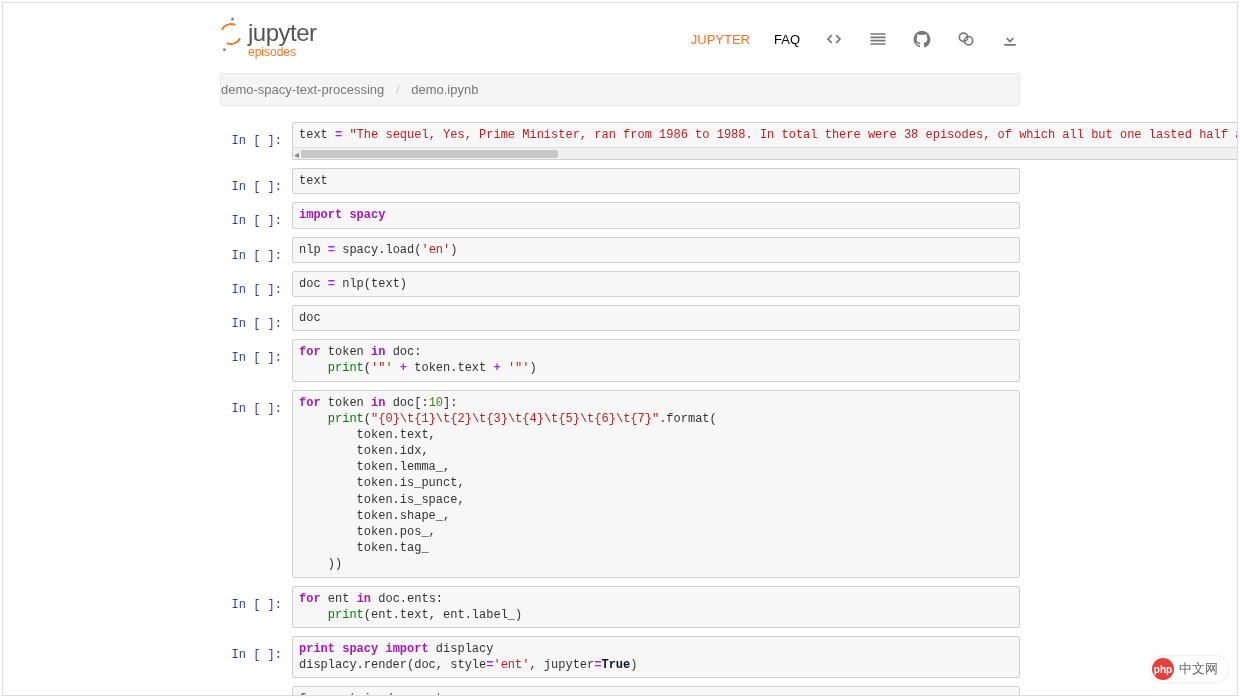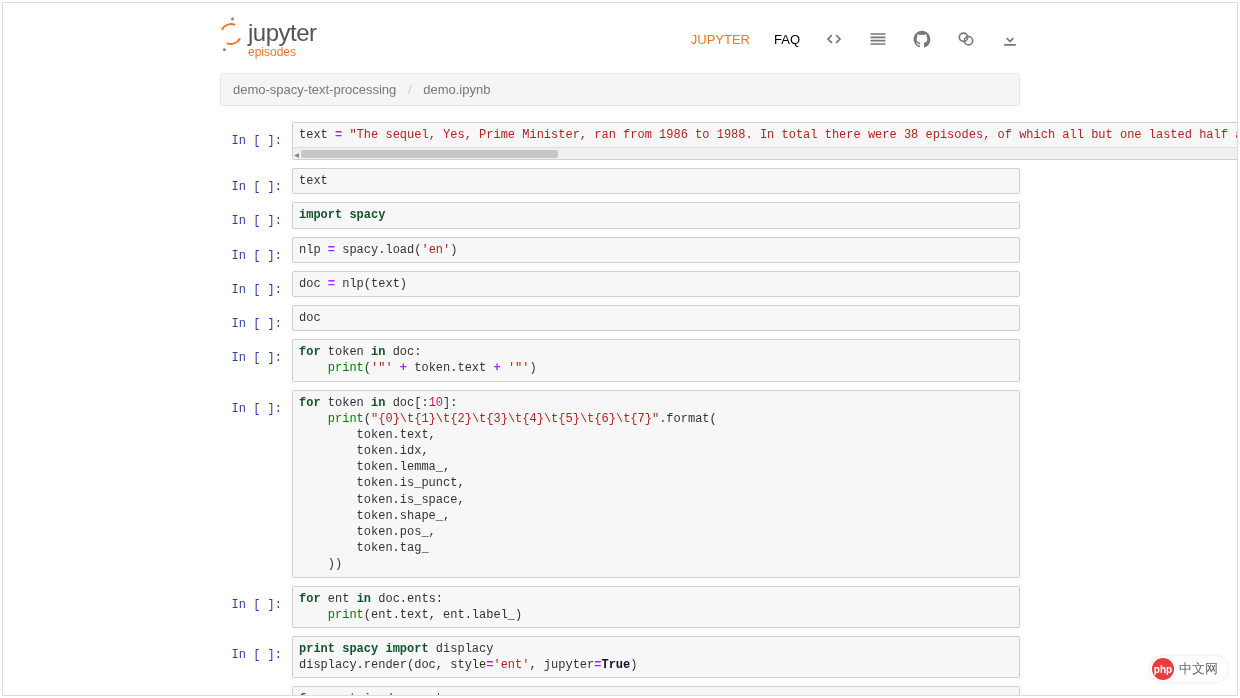--- a/index.html
+++ b/index.html
@@ -39,21 +39,21 @@
   .brand-text .jupyter { font-size: 24px; color: #555; font-weight: 400; letter-spacing: -0.5px; }
   .brand-text .nbviewer { font-size: 12px; color: #f37626; margin-top: -2px; }
   .nav { display: flex; align-items: center; gap: 24px; color: #777; }
   .nav-link { font-size: 13px; color: #000000; text-decoration: none; }
   .nav-link.active { color: #f37626; }
   .nav-icon { width: 20px; height: 20px; fill: #777; display:flex; align-items:center; justify-content:center; }
   .nav-icon svg { width: 20px; height: 20px; }
   
   .breadcrumb {
     background: #f5f5f5; border: 1px solid #e7e7e7; border-radius: 3px;
-    padding: 8px 12px; margin: 6px 0 16px 0; font-size: 13px; color: #777;
+    padding: 8px 0; margin: 6px 0 16px 0; font-size: 13px; color: #777;
   }
   .breadcrumb .sep { margin: 0 8px; color: #ccc; }
   .breadcrumb .crumb-link { color: #777; }
   
   .cell { display: flex; margin-bottom: 8px; align-items: flex-start; }
   .prompt {
     width: 72px; flex-shrink: 0; text-align: right; padding: 4px 10px 0 0;
     font-family: "Courier New", monospace; font-size: 12px; color: #303F9F; margin-top: 8px;
   }
   .input-area {
@@ -64,26 +64,26 @@
     font-family: "Courier New", monospace;
     font-size: 12px; line-height: 1.35; white-space: pre; color: #333;
     overflow-x: hidden;
   }
   .withscroll pre.code { overflow-x: hidden; }
   .hscroll { height: 12px; background: #f0f0f0; border-top: 1px solid #ddd; position: relative; margin: 4px -6px -4px -6px; }
   .hscroll .thumb { position: absolute; left: 8px; top: 2px; width: 24%; height: 8px; background: #c7c7c7; border-radius: 2px; }
   .hscroll .arrow { position:absolute; top:1px; font-size:10px; color:#888; }
   .hscroll .arrow.left { left:1px; }
   
-  .cm-kw { color: #14532d; font-weight: bold; }
+  .cm-kw { color: #a21caf; font-weight: bold; }
   .cm-op { color: #aa22ff; font-weight: bold; }
   .cm-str { color: #ba2121; }
   .cm-builtin { color: #008000; }
   .cm-bool { color: #0f172a; font-weight: bold; }
-  .cm-num { color: #be185d; }
+  .cm-num { color: #4d7c0f; }
   
   .badge {
     position: fixed; right: 12px; bottom: 16px; background: #fff;
     border-radius: 14px; padding: 2px 10px 2px 2px;
     display: flex; align-items: center; gap: 5px;
     box-shadow: 0 0 3px rgba(0,0,0,0.15); font-size: 13px; color: #666;
   }
   .badge .dot {
     width: 22px; height: 22px; border-radius: 11px; background: #e83e3e; color: #fff;
     display: flex; align-items: center; justify-content: center; font-size: 10px; font-weight: bold;

